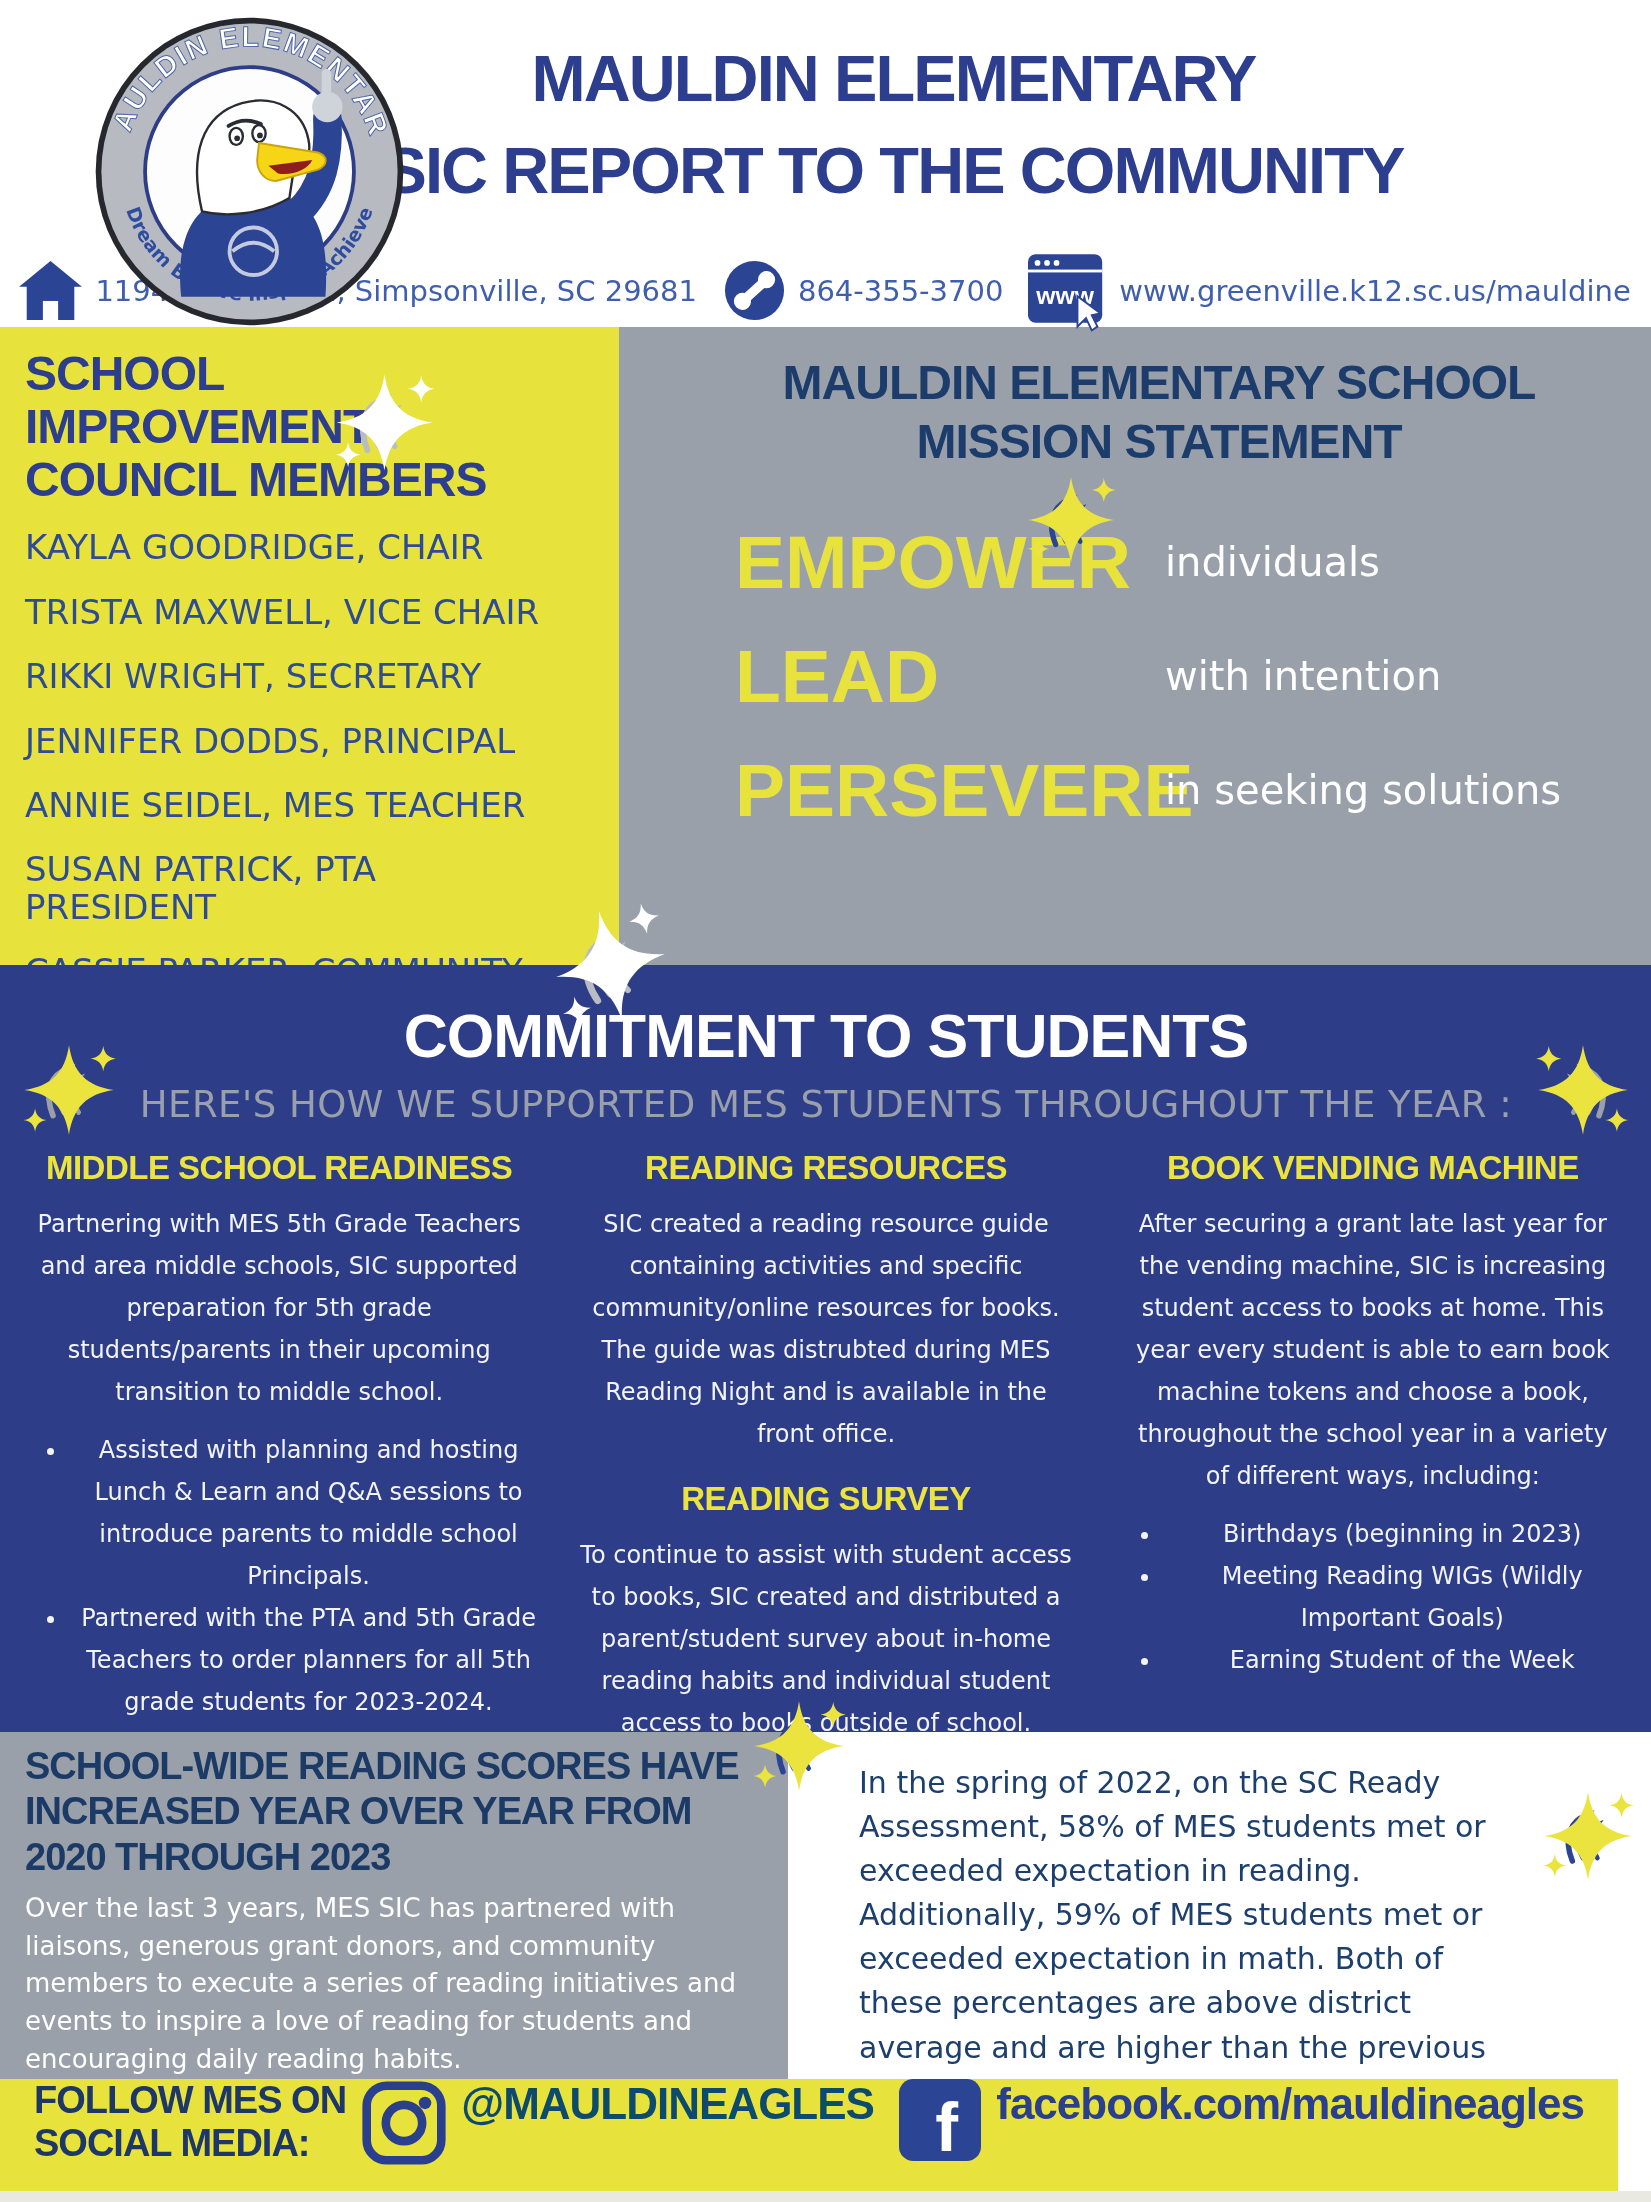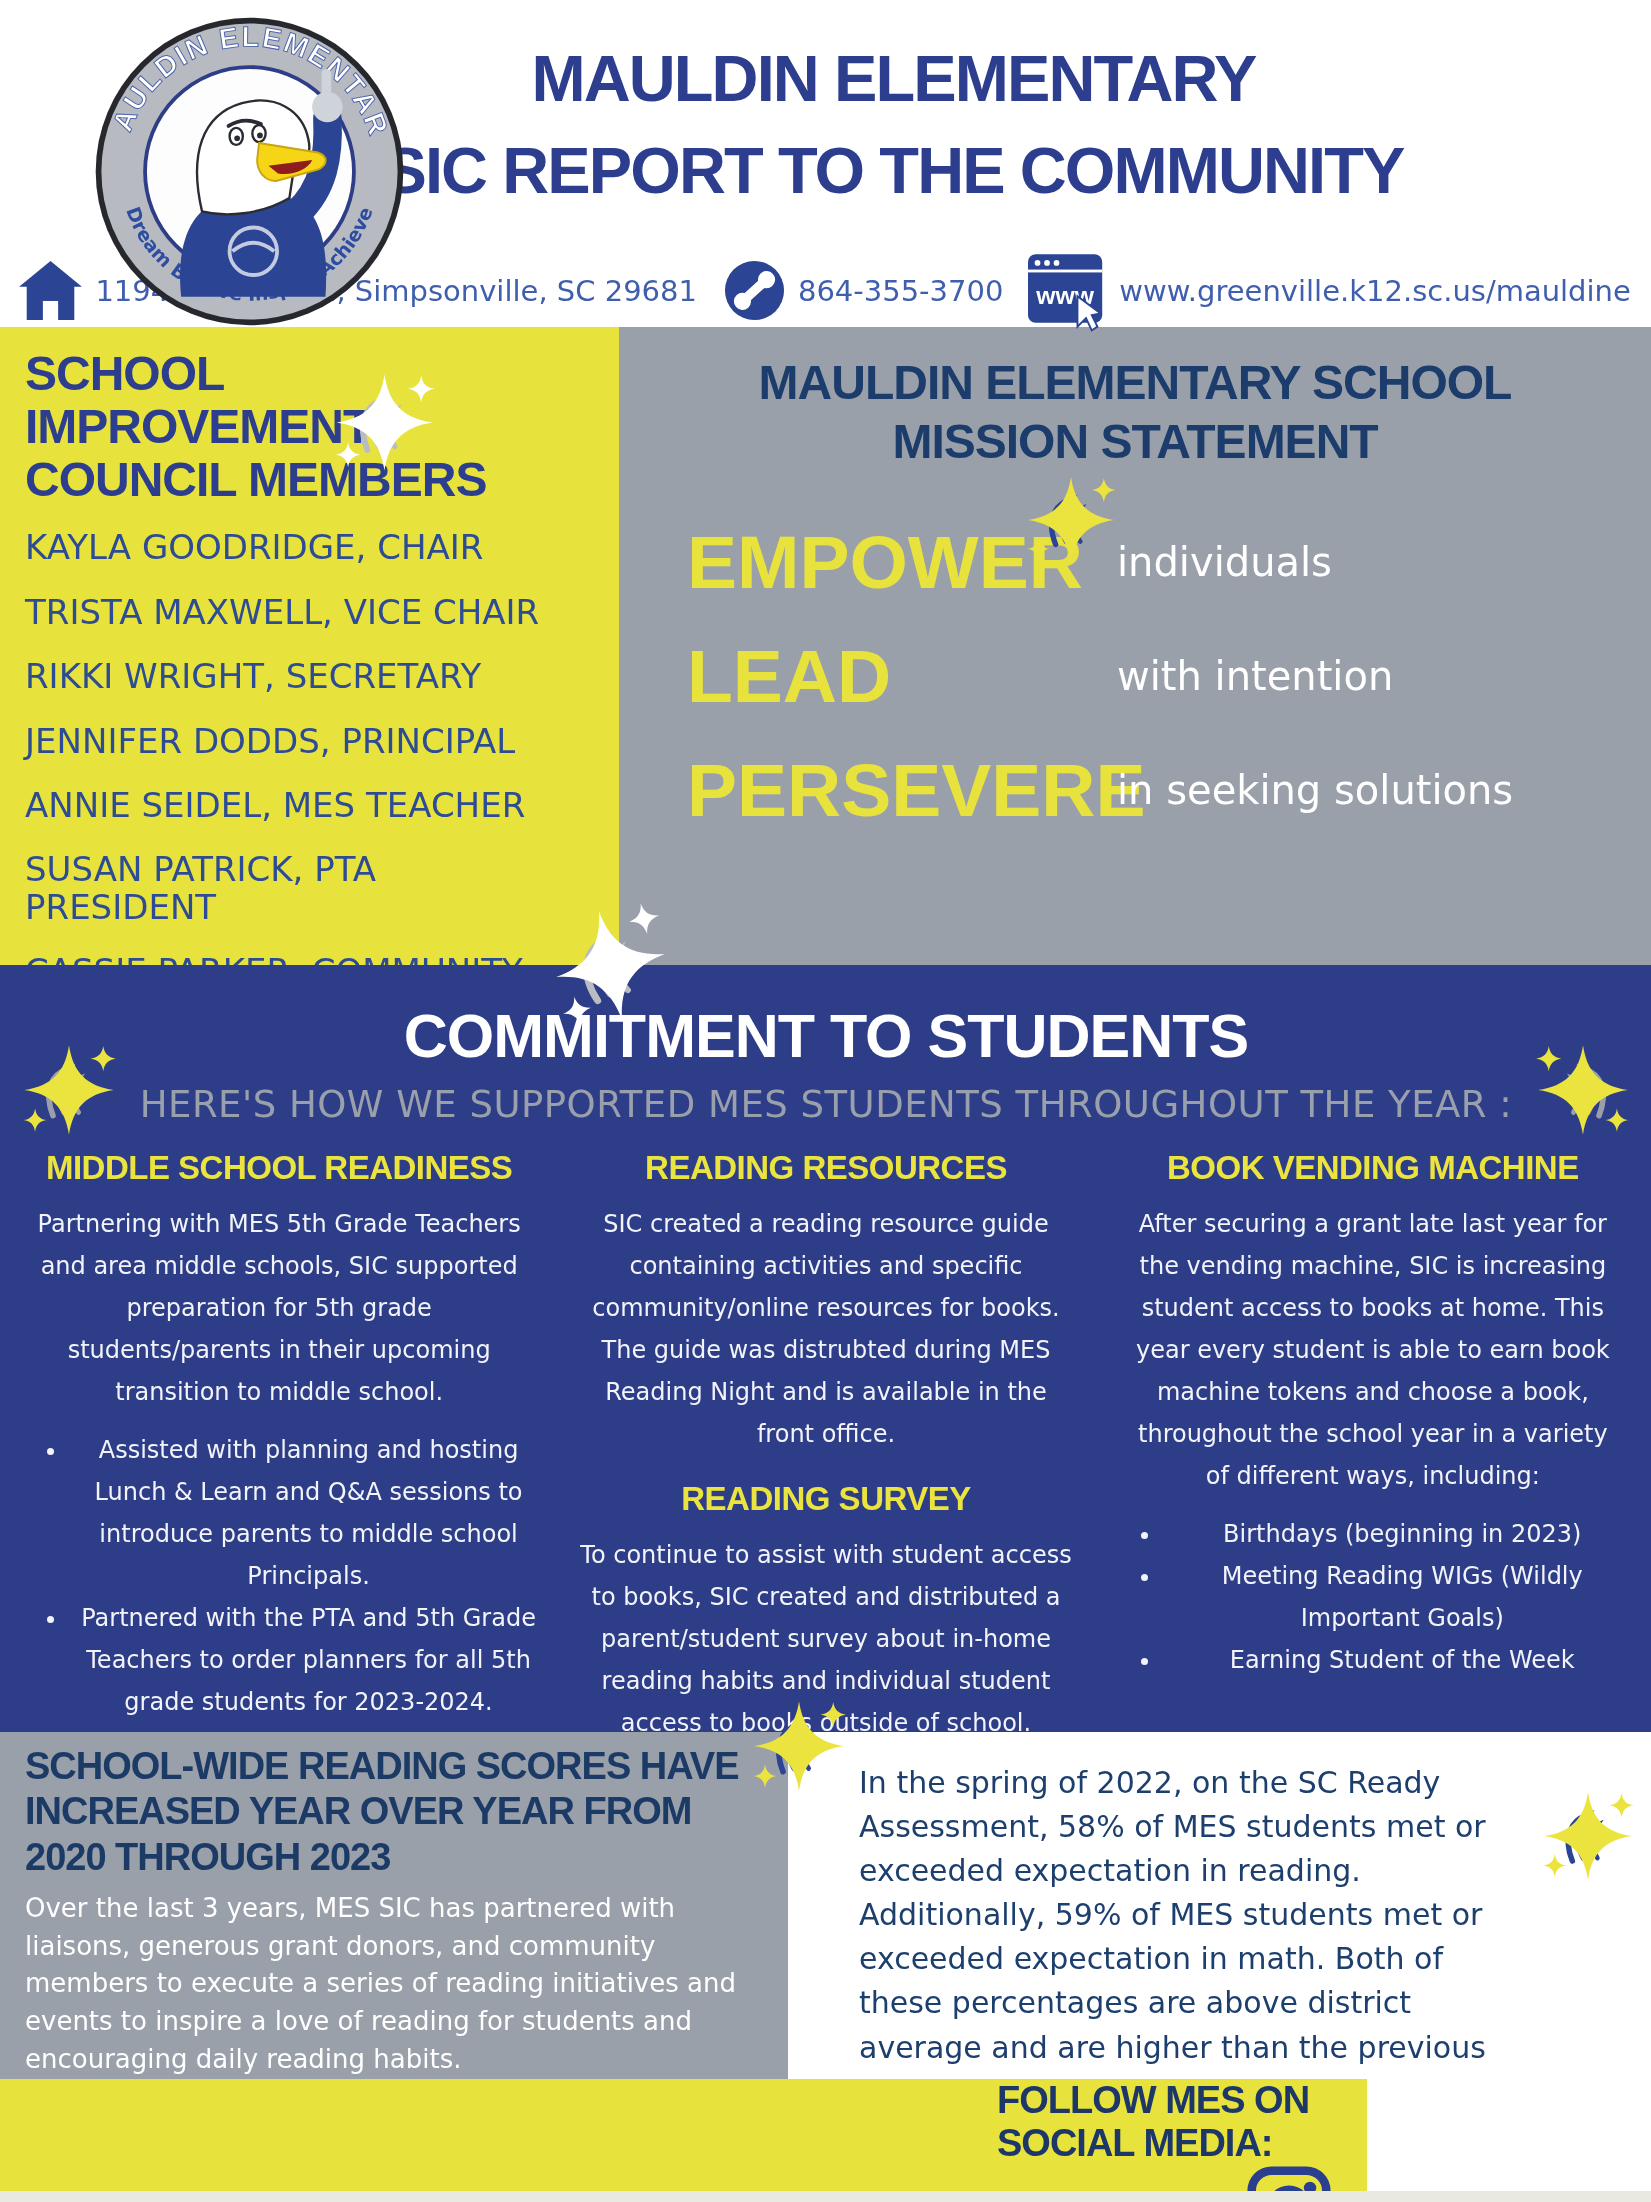--- a/index.html
+++ b/index.html
@@ -20,21 +20,21 @@
   .icon-www{width:78px;height:73px;flex:none;margin-left:7.6px;overflow:visible;}
 
   
   .council{position:absolute;left:0;top:327px;width:619px;height:639px;background:#e8e33c;
            box-sizing:border-box;padding:21px 0 0 25px;z-index:1;}
   .council-heading{width:468px;font-size:48px;line-height:1.1;color:#2c3e8d;}
   .members{margin-top:23px;width:545px;}
   .member{font-size:34px;line-height:1.1;color:#2e4c94;margin-bottom:27px;}
 
   .mission{position:absolute;left:619px;top:327px;width:1032px;height:639px;background:#9aa0a9;
-           box-sizing:border-box;padding-top:27px;z-index:1;}
+           box-sizing:border-box;padding-top:27px;z-index:1;padding-left:48px;}
   .mission-heading{text-align:center;color:#1c3c6c;font-size:48px;line-height:1.22;letter-spacing:-1px;}
   .mission-rows{margin:34px 0 0 68px;}
   .mission-row{display:flex;align-items:center;height:114px;}
   .mission-word{width:430px;font-size:75px;color:#e8e33c;letter-spacing:0px;}
   .mission-desc{font-size:40px;color:#ffffff;}
 
   
   .commitment{position:absolute;left:0;top:965px;width:1652px;height:767px;background:#2e3d88;
               box-sizing:border-box;z-index:1;}
   .commitment-title{margin-top:36px;text-align:center;color:#ffffff;font-size:61px;}
@@ -51,22 +51,22 @@
   
   .scores{position:absolute;left:0;top:1732px;width:788px;height:347px;background:#9aa0a9;
           box-sizing:border-box;padding:11.5px 27px 0 25px;z-index:1;}
   .scores-heading{color:#1c3a66;font-size:38px;line-height:1.2;letter-spacing:-1px;}
   .scores-body{color:#ffffff;font-size:26px;line-height:1.45;margin-top:9.6px;}
   .highlight{position:absolute;left:811px;top:1732px;width:841px;height:347px;background:#ffffff;
              box-sizing:border-box;padding:29px 143px 0 48px;z-index:1;}
   .highlight p{color:#1d3f6d;font-size:30px;line-height:1.47;margin:0;}
 
   
-  .footer{position:absolute;left:0;top:2079px;width:1367px;height:112px;background:#e8e33c;
-          display:flex;align-items:flex-end;box-sizing:border-box;padding:0 34px;z-index:2;flex-direction:column;}
+  .footer{position:absolute;left:0;top:2079px;width:1618px;height:112px;background:#e8e33c;
+          display:flex;align-items:flex-start;box-sizing:border-box;padding:0 34px;z-index:2;}
   .footer-label{color:#1d3868;font-size:38px;line-height:1.12;width:336px;letter-spacing:-1px;}
   .icon-instagram{width:88px;height:88px;flex:none;}
   .handle{color:#0c4a6e;font-size:44px;margin:0 25px 0 13.4px;letter-spacing:-1px;white-space:nowrap;}
   .icon-facebook{width:82px;height:82px;flex:none;}
   .fb-url{color:#2b3f8f;font-size:44px;margin-left:15.3px;letter-spacing:-1px;white-space:nowrap;}
   .bottom-strip{position:absolute;left:0;top:2191px;width:1652px;height:11.5px;background:#e9e9e2;z-index:2;}
 
   
   .sparkle{position:absolute;z-index:6;overflow:visible;}
   .sparkle.white{--star:#ffffff;--swoosh:#b9bcc2;}

